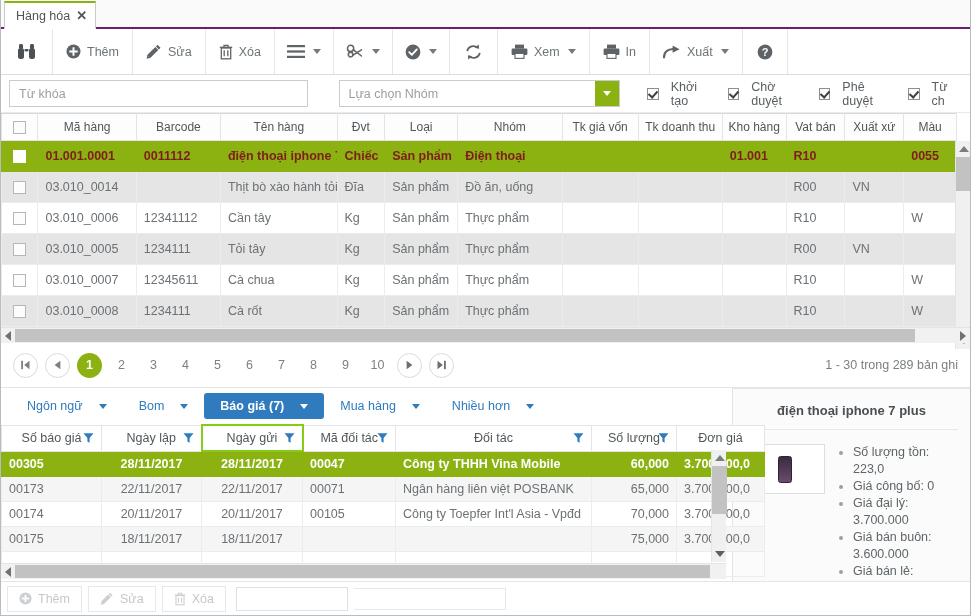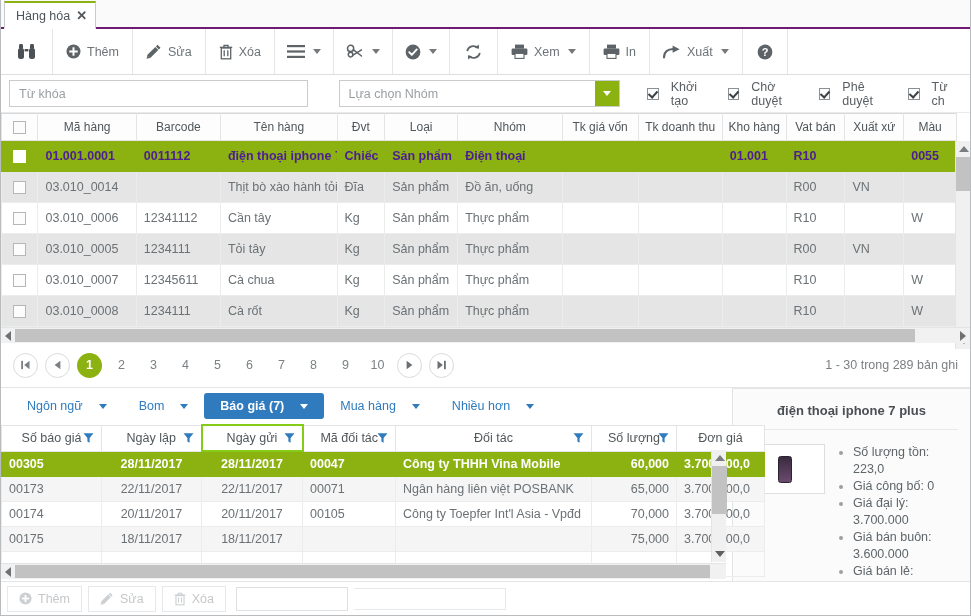--- a/index.html
+++ b/index.html
@@ -161,21 +161,21 @@
     border: 1px solid #ebecec;
     font-size: 12.5px;
     color: #6b7175;
     padding: 0 7px;
     overflow: hidden;
     white-space: nowrap;
   }
   table.grid tr.alt td { background: #e5e5e5; }
   table.grid tr.sel td {
     background: #8cb211;
-    color: #4c1d95;
+    color: #7f1d1d;
     font-weight: bold;
     border-color: #8cb211;
   }
   td.cb, th.cb { width: 36px; text-align: center; padding: 0; }
   .rowbox {
     width: 13px; height: 13px;
     border: 1px solid #b4b7b9;
     background: #fcfcfc;
     display: inline-block;
     vertical-align: middle;

